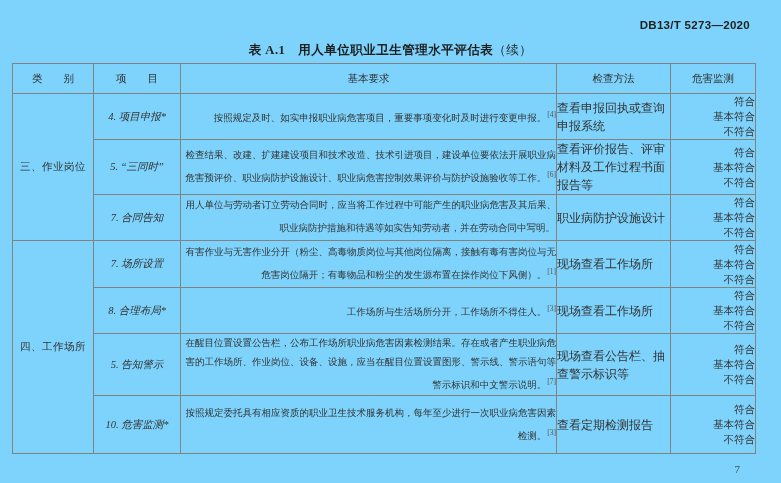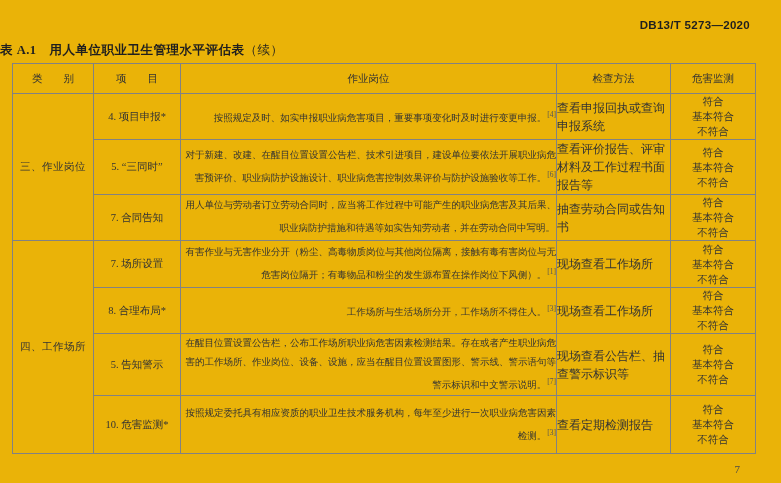--- a/index.html
+++ b/index.html
@@ -1,50 +1,50 @@
 <!DOCTYPE html>
 <html><head>
 <meta charset="utf-8">
 <style>
   html,body { margin:0; padding:0; background:#e8e8e8; }
   .page {
-    width:781px; height:483px; position:relative; background:#eab308;
+    width:781px; height:483px; position:relative; background:#7dd3fc;
     font-family:"Liberation Serif","DejaVu Serif",serif; color:#2b2b2b;
     overflow:hidden; margin:0 auto;
   }
   .doc-code {
     position:absolute; top:19px; right:31px;
     font-family:"Liberation Sans","DejaVu Sans",sans-serif;
     font-weight:bold; font-size:11.5px; letter-spacing:0.3px; color:#1f1f1f;
   }
   .tbl-title {
-    position:absolute; top:42px; left:0; width:100%; 
+    position:absolute; top:42px; left:0; width:100%; text-align:center;
     font-size:12.5px; font-weight:bold; color:#1f1f1f; letter-spacing:0.5px;
   }
   .tbl-title .suffix { font-weight:normal; }
   table.eval {
     position:absolute; left:12px; top:63px; width:743px;
     border-collapse:collapse; table-layout:fixed;
   }
   table.eval td, table.eval th {
     border:1px solid #828282; padding:0; vertical-align:middle;
     font-weight:normal; overflow:hidden;
   }
   th.hd { font-size:10.5px; text-align:center; color:#333; }
   td.cat { font-size:10.5px; text-align:center; color:#333; letter-spacing:0.5px; }
-  td.item { font-size:10.5px; text-align:center; color:#333; }
+  td.item { font-size:10.5px; text-align:center; color:#333;font-style:italic; }
   td.req {
     font-size:9.5px; line-height:19px; text-align:right;
     padding:3px 8px 3px 8px; color:#333;
   }
   td.method {
     font-size:12px; line-height:18px; text-align:left;
     padding:3px 6px; color:#333;
   }
-  td.result { text-align:center;margin-top:35px; }
+  td.result { text-align:right;margin-top:35px; }
   td.result .opt { font-size:10.5px; line-height:15px; color:#333; }
   sup.ref { font-size:7.5px; color:#555; vertical-align:super; margin-left:1px; }
   .page-number {
     position:absolute; right:41px; bottom:8px;
     font-size:11px; color:#4a4a4a;
   }
   
   tr.rh  { height:30px;margin-left:30px; }
   tr.r4  { height:45px; }
   tr.r5  { height:49px; }
@@ -70,51 +70,51 @@
       <col style="width:81px">
         <col style="width:87px">
         <col style="width:376px">
         <col style="width:114px">
         <col style="width:85px">
     </colgroup>
     <thead>
       <tr class="rh">
         <th class="hd">类　　别</th>
         <th class="hd">项　　目</th>
-        <th class="hd">作业岗位</th>
+        <th class="hd">基本要求</th>
         <th class="hd">检查方法</th>
         <th class="hd">危害监测</th>
       </tr>
     </thead>
     <tbody>
       <tr class="r4">
         <td class="cat" rowspan="3">三、作业岗位</td>
         <td class="item">4. 项目申报*</td>
         <td class="req"><span>按照规定及时、如实申报职业病危害项目，重要事项变化时及时进行变更申报。</span><sup class="ref">[4]</sup></td>
         <td class="method">查看申报回执或查询申报系统</td>
         <td class="result">
           <div class="opt">符合</div>
           <div class="opt">基本符合</div>
           <div class="opt">不符合</div>
         </td>
       </tr>
       <tr class="r5">
         <td class="item">5. “三同时”</td>
-        <td class="req"><span>对于新建、改建、在醒目位置设置公告栏、技术引进项目，建设单位要依法开展职业病危害预评价、职业病防护设施设计、职业病危害控制效果评价与防护设施验收等工作。</span><sup class="ref">[6]</sup></td>
+        <td class="req"><span>检查结果、改建、扩建建设项目和技术改造、技术引进项目，建设单位要依法开展职业病危害预评价、职业病防护设施设计、职业病危害控制效果评价与防护设施验收等工作。</span><sup class="ref">[6]</sup></td>
         <td class="method">查看评价报告、评审材料及工作过程书面报告等</td>
         <td class="result">
           <div class="opt">符合</div>
           <div class="opt">基本符合</div>
           <div class="opt">不符合</div>
         </td>
       </tr>
       <tr class="r6">
         <td class="item">7. 合同告知</td>
         <td class="req"><span>用人单位与劳动者订立劳动合同时，应当将工作过程中可能产生的职业病危害及其后果、职业病防护措施和待遇等如实告知劳动者，并在劳动合同中写明。</span><sup class="ref"></sup></td>
-        <td class="method">抽查劳动合同或告知书</td>
+        <td class="method">职业病防护设施设计</td>
         <td class="result">
           <div class="opt">符合</div>
           <div class="opt">基本符合</div>
           <div class="opt">不符合</div>
         </td>
       </tr>
       <tr class="r7">
         <td class="cat" rowspan="4">四、工作场所</td>
         <td class="item">7. 场所设置</td>
         <td class="req"><span>有害作业与无害作业分开（粉尘、高毒物质岗位与其他岗位隔离，接触有毒有害岗位与无危害岗位隔开；有毒物品和粉尘的发生源布置在操作岗位下风侧）。</span><sup class="ref">[1]</sup></td>

